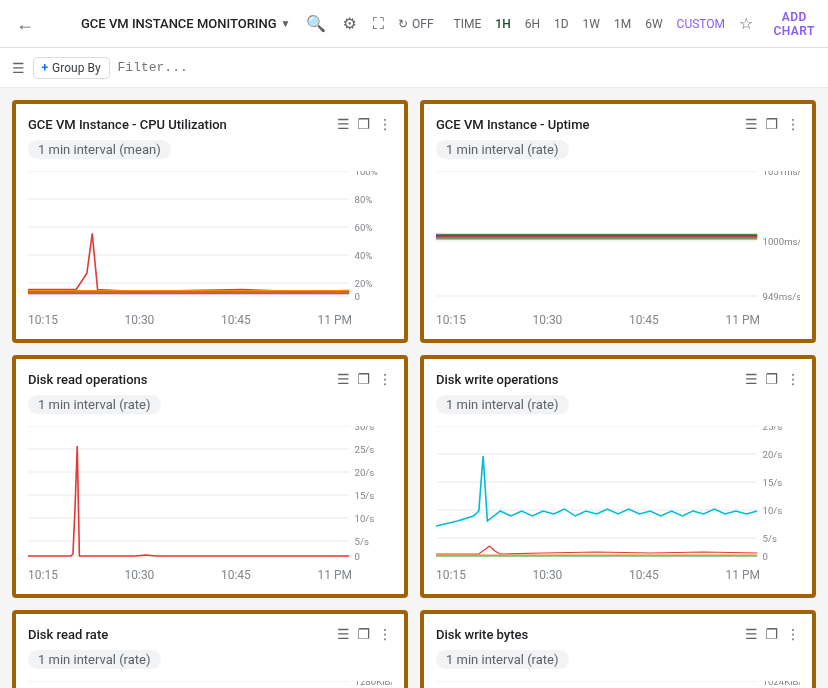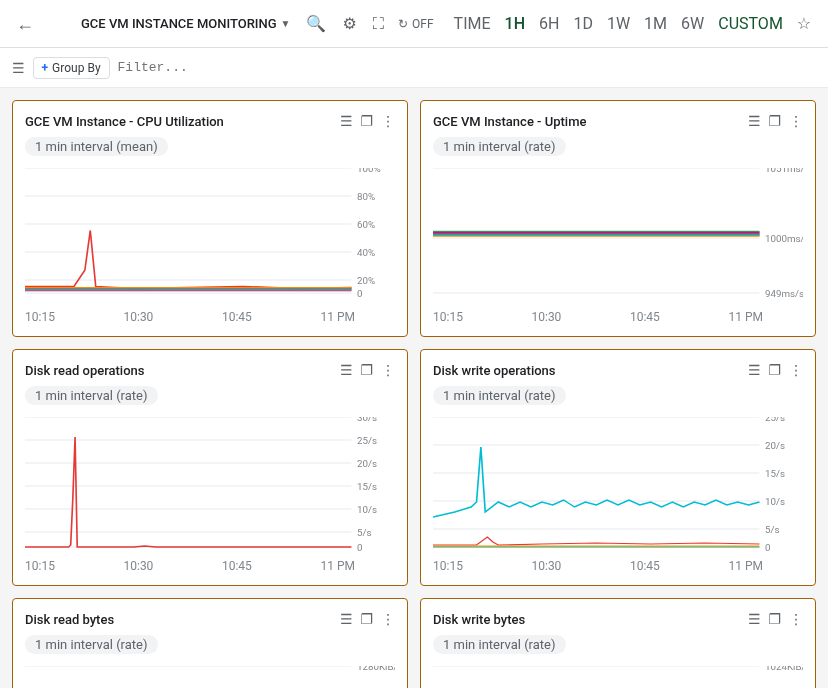--- a/index.html
+++ b/index.html
@@ -31,30 +31,30 @@
       white-space: nowrap;
       margin-left: 35px;
     }
     .nav-title .dropdown-arrow { color: #5f6368; font-size: 10px; }
     .nav-spacer { flex: 1; }
     .nav-icons { display: flex; align-items: center; gap: 16px; color: #5f6368; }
     .nav-icons span { cursor: pointer; font-size: 16px; }
     .time-buttons { display: flex; align-items: center; gap: 2px; }
     .time-btn {
       padding: 4px 6px;
-      font-size: 16px;
+      font-size: 12px;
       color: #5f6368;
       cursor: pointer;
       border-radius: 3px;
       background: none;
       border: none;
       font-family: inherit;
     }
     .time-btn.active { color: #14532d; font-weight: 500; }
-    .time-btn.custom { color: #14532d; }
+    .time-btn.custom { color: #8b5cf6; }
     .off-btn {
       display: flex;
       align-items: center;
       gap: 4px;
       padding: 4px 6px;
       font-size: 12px;
       color: #5f6368;
       cursor: pointer;
       border-radius: 3px;
     }
@@ -107,21 +107,21 @@
 
     
     .charts-container {
       padding: 12px;
       display: grid;
       grid-template-columns: 1fr 1fr;
       gap: 12px;
     }
     .chart-card {
       background: #fff;
-      border: 1px solid #a16207;
+      border: 4px solid #a16207;
       border-radius: 4px;
       padding: 12px;
       min-height: 220px;
     }
     .chart-header {
       display: flex;
       align-items: center;
       justify-content: space-between;
       margin-bottom: 8px;
     }
@@ -368,21 +368,21 @@
     <div class="x-axis-labels">
       <span>10:15</span>
       <span>10:30</span>
       <span>10:45</span>
       <span>11 PM</span>
     </div>
   </div>
 
   <div class="chart-card">
     <div class="chart-header">
-      <span class="chart-title">Disk read bytes</span>
+      <span class="chart-title">Disk read rate</span>
       <div class="chart-header-icons">
         <span>☰</span>
         <span>❐</span>
         <span>⋮</span>
       </div>
     </div>
     <span class="interval-badge">1 min interval (rate)</span>
     <div class="chart-area" style="height:50px">
       <svg class="chart-svg" viewBox="0 0 340 50" preserveAspectRatio="none">
         <line x1="0" y1="0" x2="300" y2="0" class="grid-line"></line>

